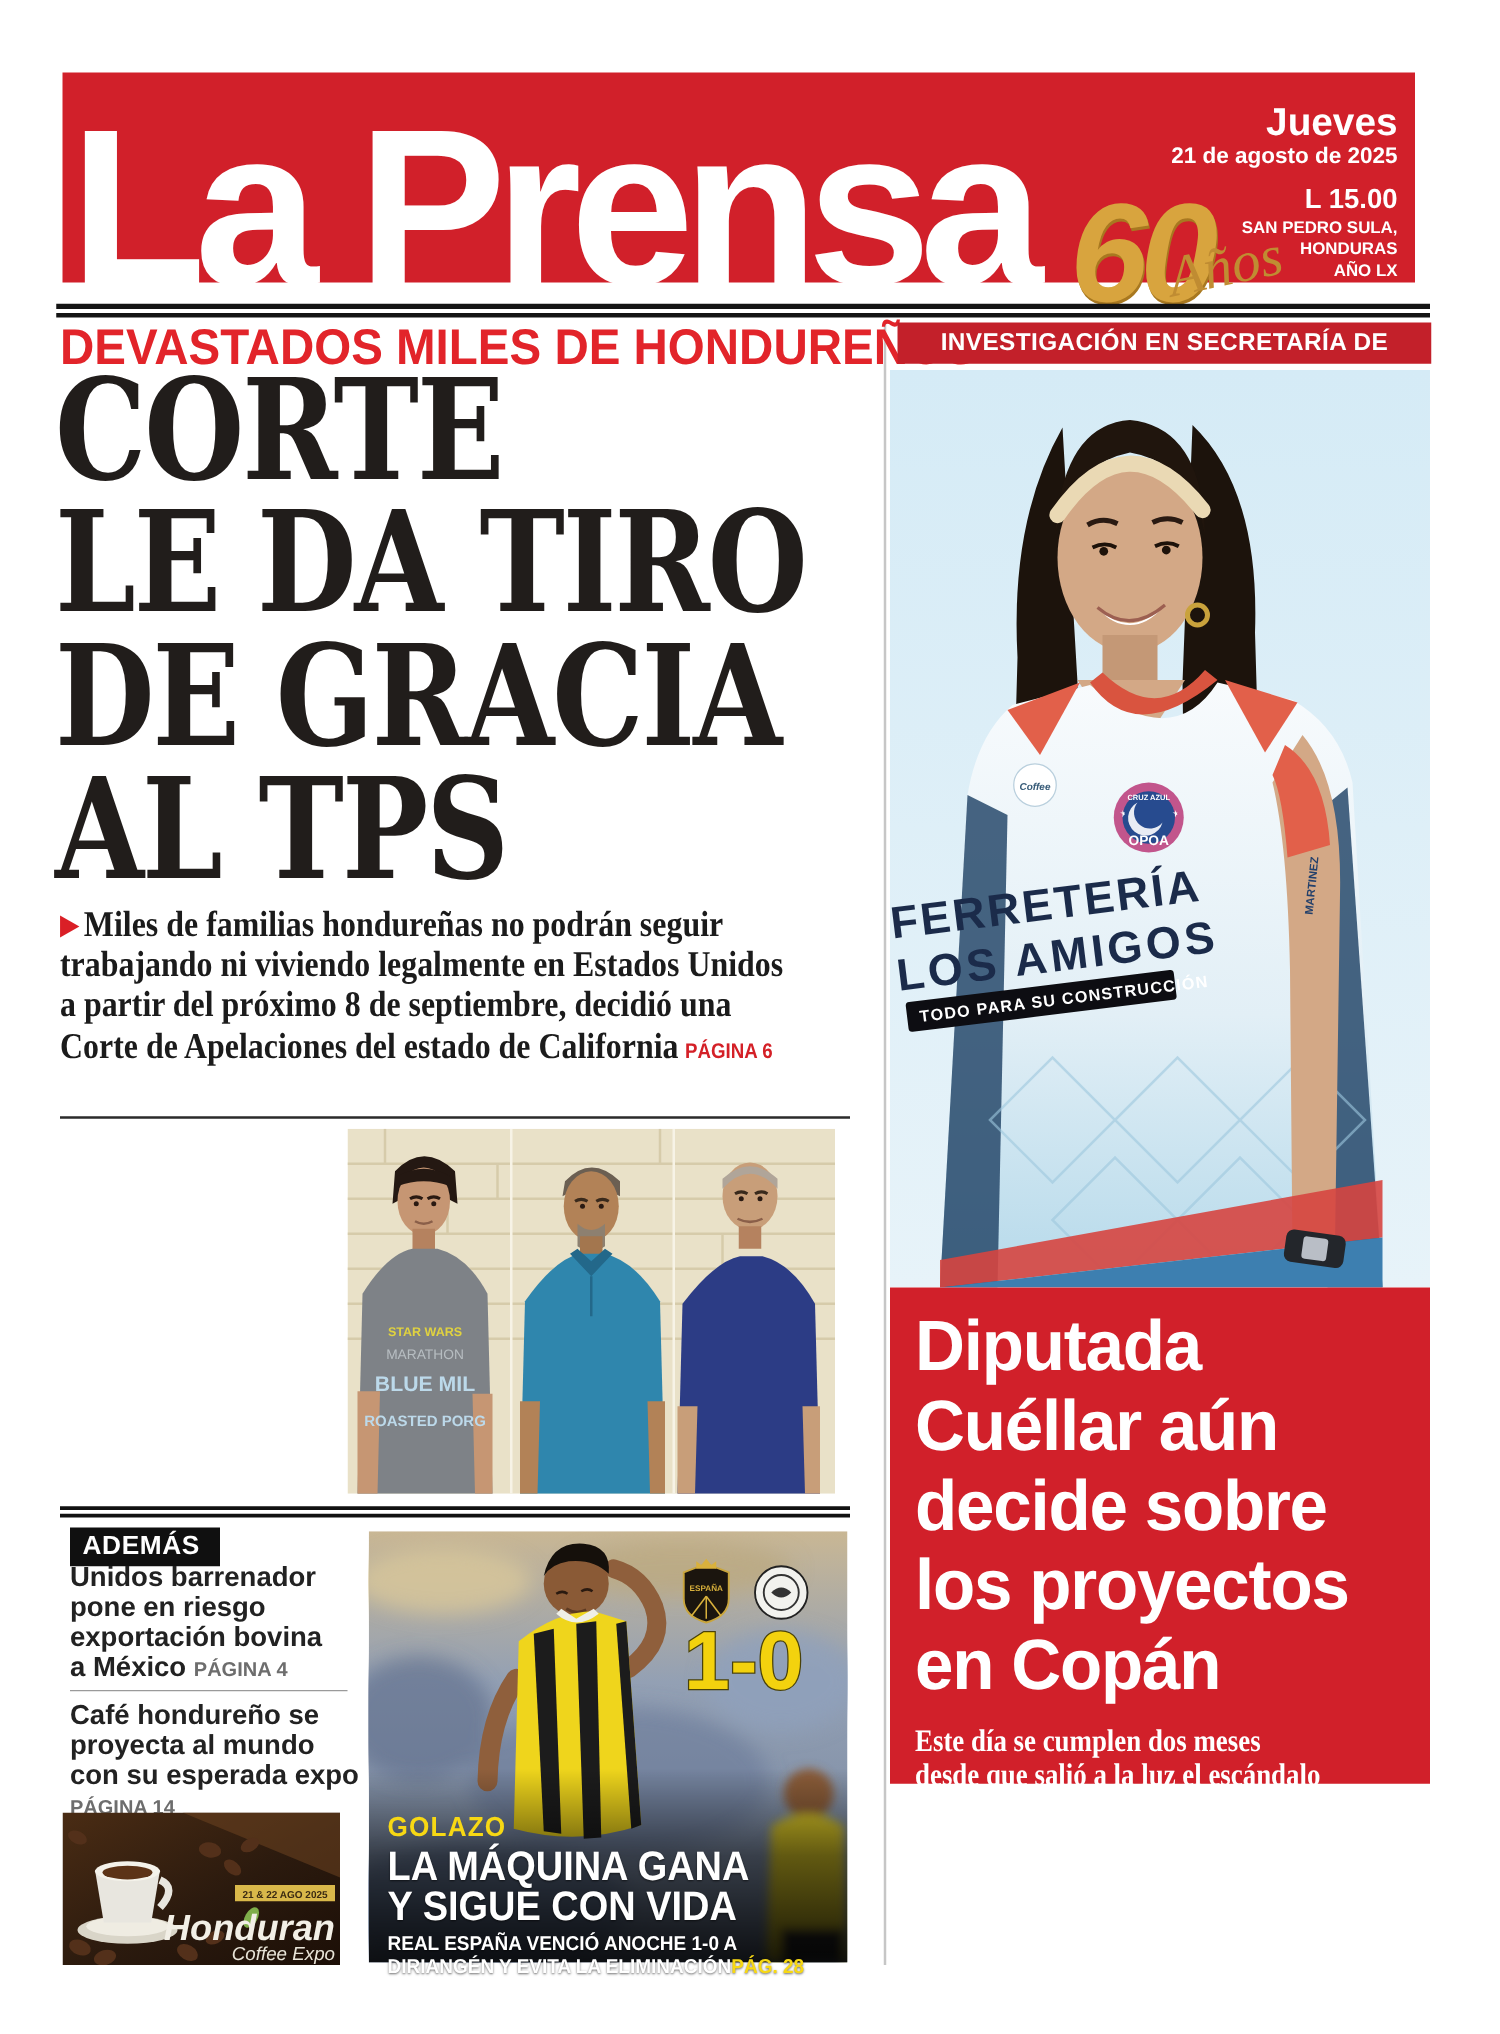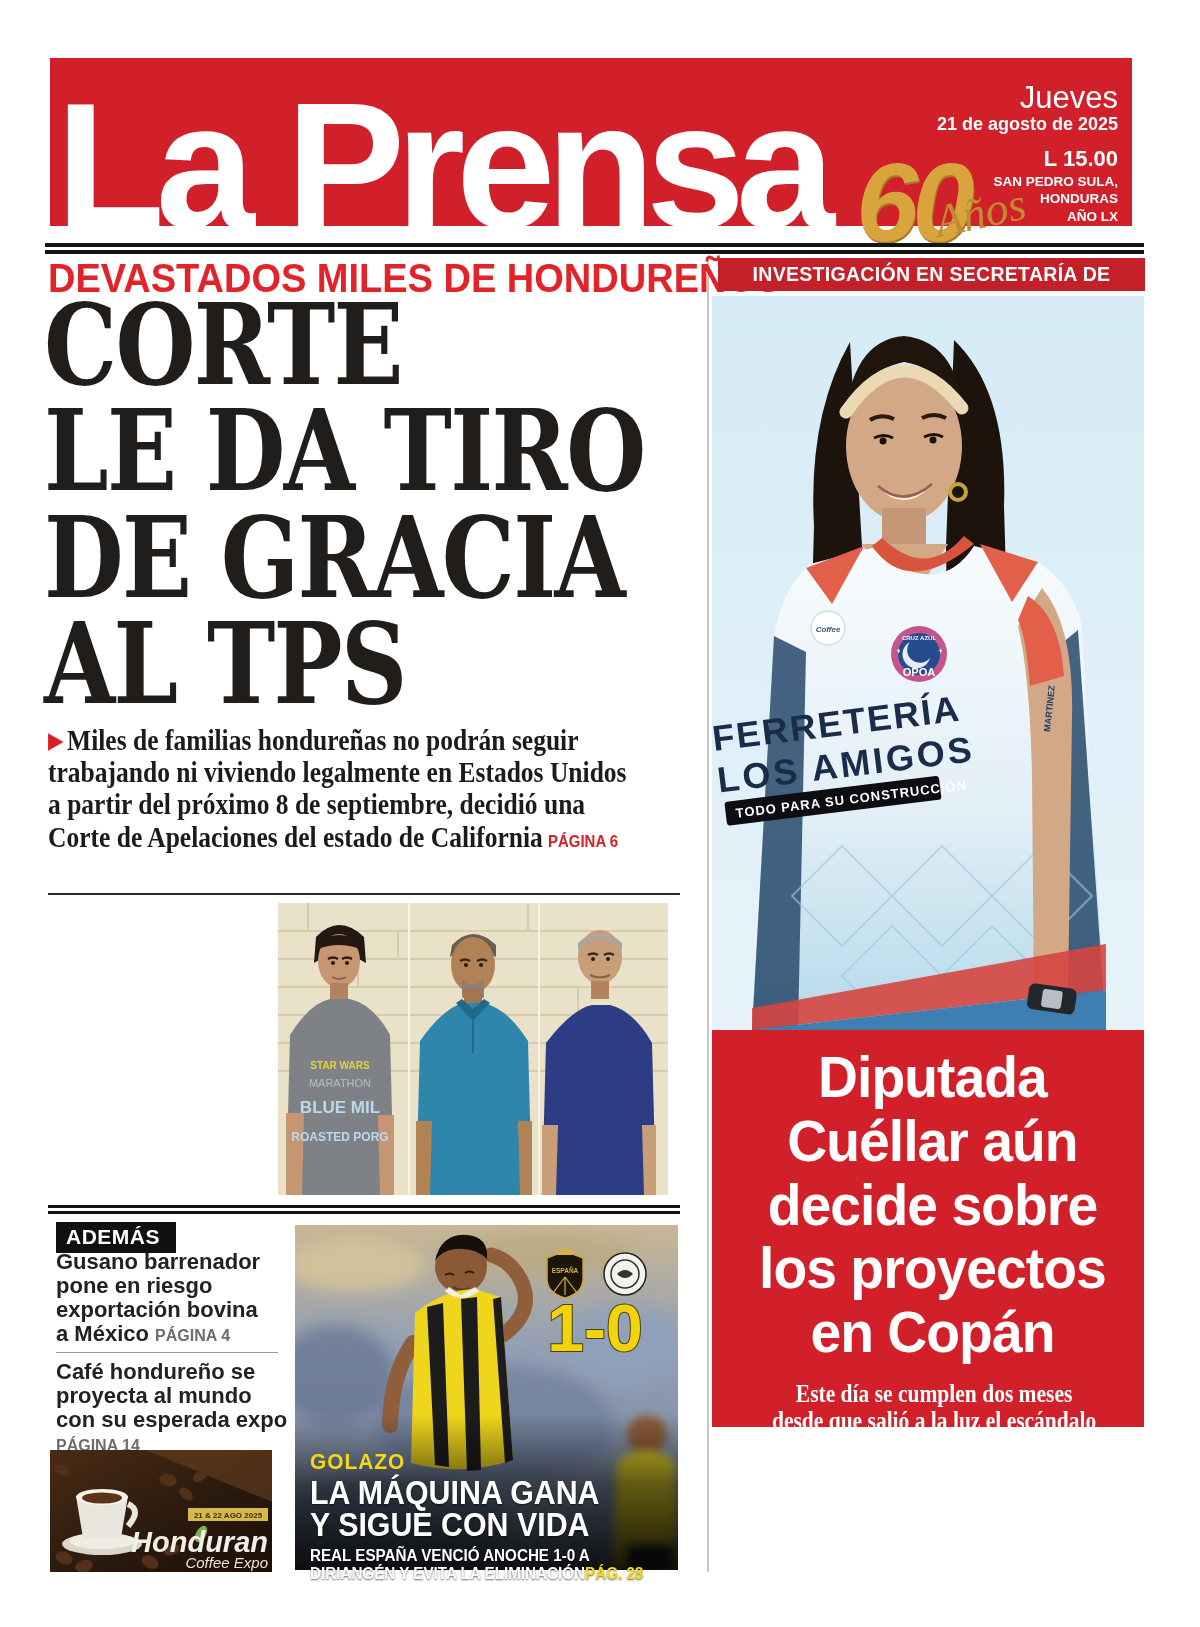--- a/index.html
+++ b/index.html
@@ -11,21 +11,21 @@
 
   
   #masthead{left:50px;top:58px;width:1082px;height:168px;background:#d1202a;}
   #logo{left:6px;top:-8px;color:#ffffff;font-size:178px;font-weight:bold;letter-spacing:-9px;line-height:1.3;}
   #tagline{left:428px;top:6px;color:#ffffff;font-size:26px;font-weight:bold;font-style:italic;}
   #anniv-num{left:806px;top:80px;color:#d8a43e;font-size:112px;font-weight:bold;font-style:italic;letter-spacing:-6px;
              text-shadow:1px 2px 0 #a87820;}
   #anniv-word{left:884px;top:128px;color:#c08c32;font-size:46px;font-style:italic;
               font-family:"Liberation Serif",serif;transform:rotate(-12deg);}
   #datebox{right:14px;top:24px;width:240px;text-align:right;color:#ffffff;}
-  .d-day{font-size:31px;font-weight:normal;line-height:1.0;}
+  .d-day{font-size:31px;font-weight:bold;line-height:1.0;}
   .d-date{font-size:18px;font-weight:bold;line-height:1.3;}
   .d-price{font-size:22px;font-weight:bold;margin-top:10px;line-height:1.2;}
   .d-small{font-size:13.5px;font-weight:bold;line-height:1.3;}
 
   
   #topbar{left:45px;top:243px;width:1099px;height:11px;
           background:linear-gradient(180deg,#141414 0 36%,#ffffff 36% 64%,#141414 64% 100%);}
   #rule1{left:48px;top:893px;width:632px;height:2px;background:#2b2b2b;}
   #rule2{left:48px;top:1205px;width:632px;height:3px;border-top:3px solid #111;border-bottom:3px solid #111;background:#fff;}
   #rule3{left:56px;top:1352px;width:222px;height:1px;background:#9a9a9a;}
@@ -53,21 +53,21 @@
                 padding:3px 16px 4px 10px;letter-spacing:.5px;}
   .ademas-story{width:240px;color:#222222;font-size:22px;font-weight:900;line-height:1.09;}
   #story1{left:56px;top:1250px;}
   #story2{left:56px;top:1360px;}
   .pageref-gray{font-size:16px;font-weight:800;color:#6d6d6d;letter-spacing:0;}
 
   
   #sedesol-banner{left:718px;top:258px;width:427px;height:33px;background:#c3202a;color:#ffffff;
                   font-size:19.5px;font-weight:800;text-align:center;line-height:33px;letter-spacing:.3px;}
   #redbox{left:712px;top:1030px;width:432px;height:397px;background:#d1202a;color:#ffffff;
-          padding:16px 0 0 20px;box-sizing:border-box;text-align:center;}
+          padding:16px 0 0 20px;box-sizing:border-box;}
   #redbox-h{font-size:57px;font-weight:900;line-height:1.12;letter-spacing:-1px;transform:scaleX(.97);}
   #redbox-body{margin-top:16px;font-family:"Liberation Serif",serif;font-weight:bold;font-size:25px;
                line-height:1.07;transform:scaleX(.86);width:470px;}
   .pageref-white2{font-family:"Liberation Sans",sans-serif;font-weight:800;font-size:15px;color:#ffffff;margin-left:4px;}
 
   
   #sports-text{left:310px;top:1449px;width:360px;color:#ffffff;}
   #golazo{color:#f7d814;font-size:22px;font-weight:900;letter-spacing:1px;transform:scaleX(.95);}
   #sports-h{font-size:33px;font-weight:900;line-height:.98;transform:scaleX(.92);margin-top:2px;
             text-shadow:0 1px 2px rgba(0,0,0,.6);}
@@ -182,21 +182,21 @@
       <rect x="313" y="78" width="18" height="18" fill="#b5825f"></rect>
       <path d="M268,140 Q294,106 314,102 L332,102 Q356,108 374,140 L378,292 L264,292 Z" fill="#2c3c85"></path>
       <path d="M264,222 L280,222 L278,292 L264,292 Z" fill="#c89e79"></path>
       <path d="M364,222 L378,222 L378,292 L366,292 Z" fill="#c89e79"></path>
     </g>
   </svg>
 
   <div id="rule2" class="abs"></div>
 
   <div id="ademas-label" class="abs">ADEMÁS</div>
-  <div id="story1" class="abs ademas-story"><span class="prelines">Gusano barrenador
+  <div id="story1" class="abs ademas-story"><span class="prelines">Unidos barrenador
 pone en riesgo
 exportación bovina
 a México</span>
        <span class="pageref-gray">PÁGINA 4</span></div>
   <div id="rule3" class="abs"></div>
   <div id="story2" class="abs ademas-story"><span class="prelines">Café hondureño se
 proyecta al mundo
 con su esperada expo</span><br>
        <span class="pageref-gray">PÁGINA 14</span></div>
 

